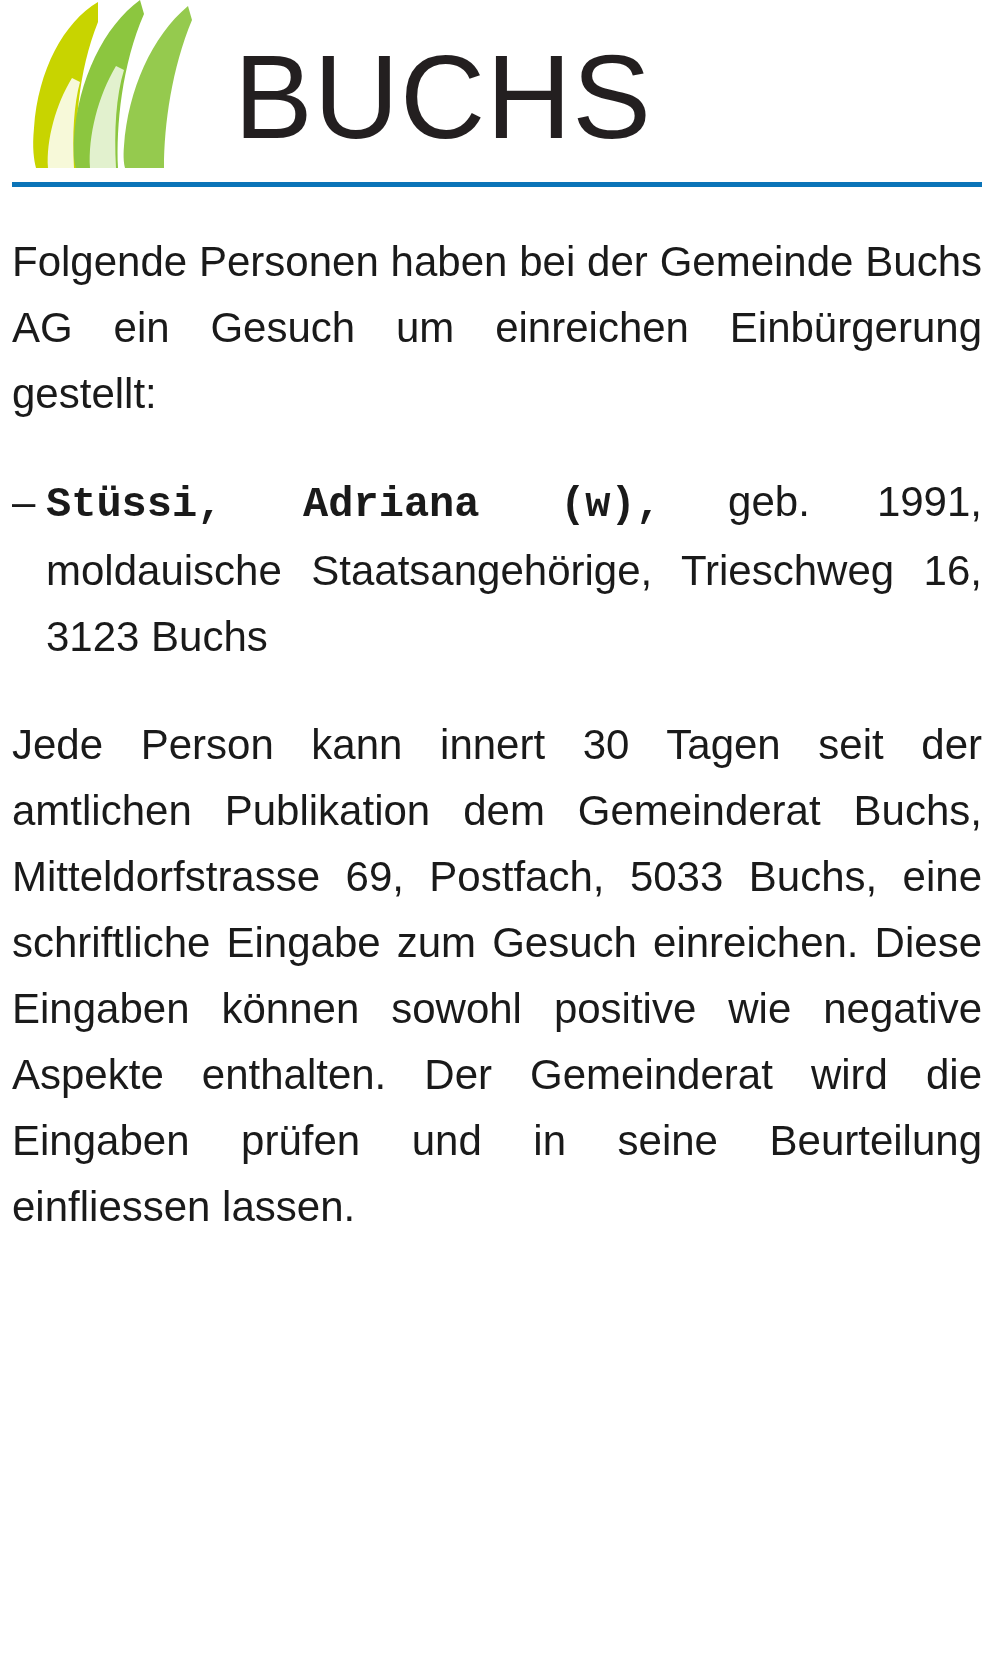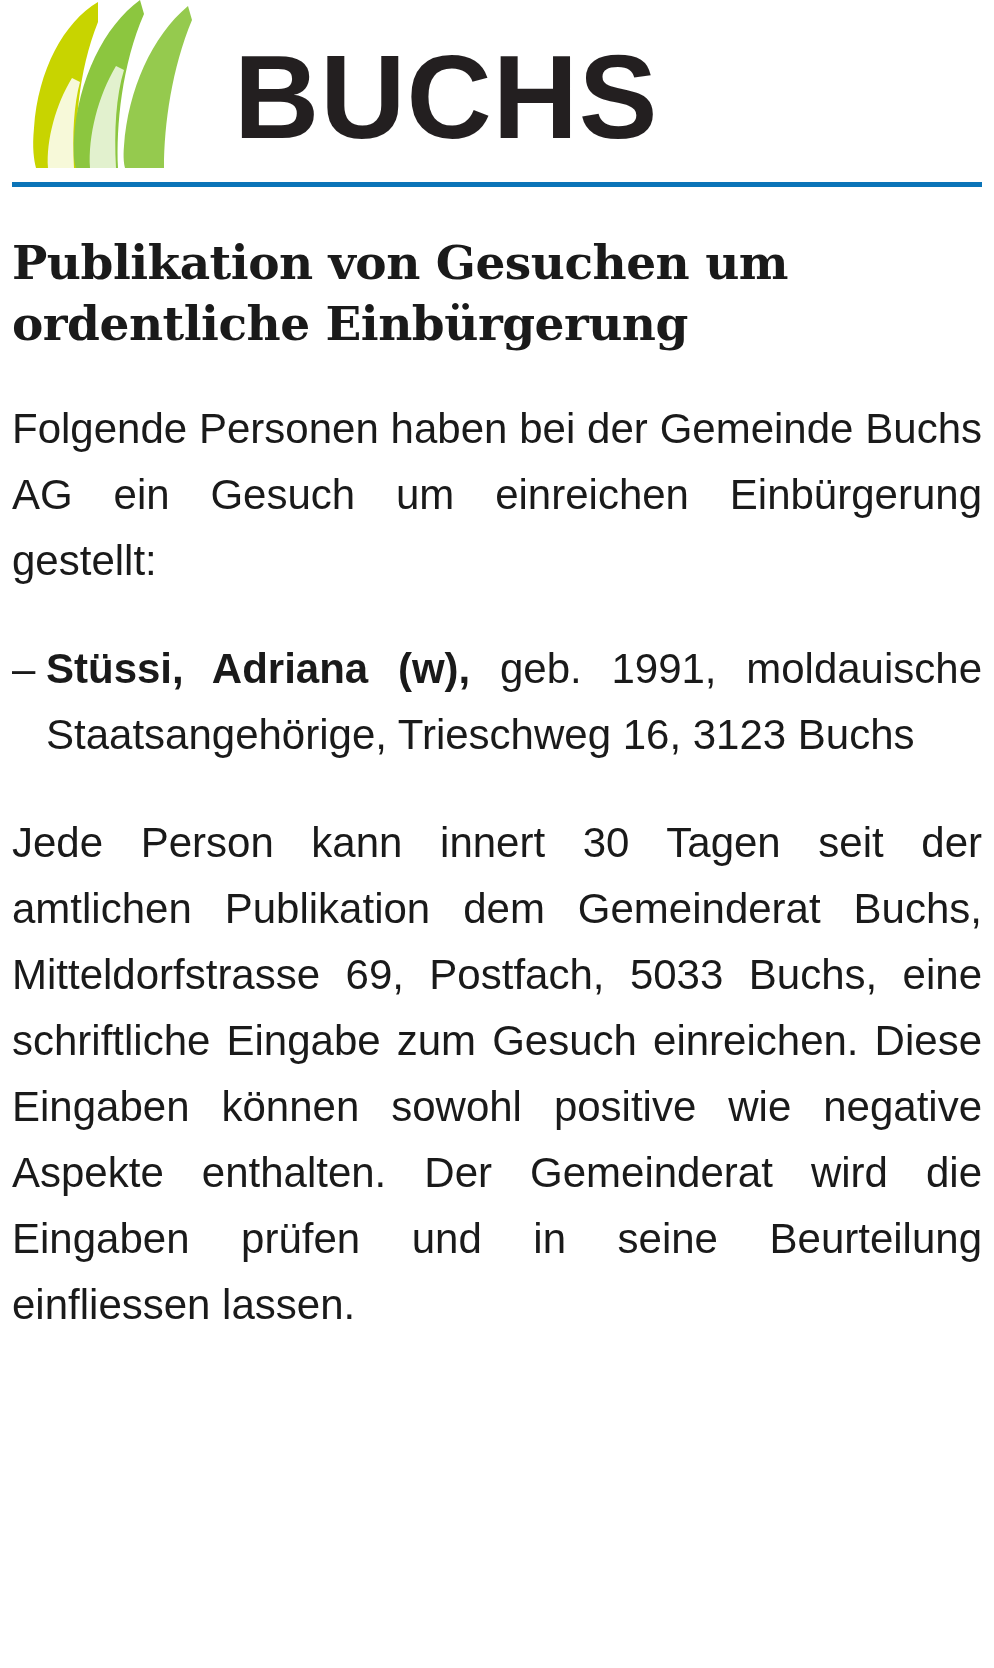--- a/index.html
+++ b/index.html
@@ -34,21 +34,21 @@
     height: 172px;
   }
   .logo-word {
     position: absolute;
     left: 222px;
     top: 38px;
     font-family: "Liberation Sans", sans-serif;
     font-size: 118px;
     line-height: 118px;
     letter-spacing: 1px;
-    font-weight: 700;
+    font-weight: 400;
     color: #231f20;
   }
   .rule {
     position: relative;
     height: 5px;
     background: #0b74b8;
     margin-top: 2px;
   }
   
   .headline {
@@ -83,20 +83,21 @@
     width: 34px;
     flex: 0 0 34px;
     color: #1a1a1a;
   }
   .list-text {
     flex: 1 1 auto;
     text-align: justify;
   }
   .list-text b {
     font-weight: bold;
+    font-family: Liberation Mono, monospace;
   }
   
   .justify-block {
     text-align: justify;
     text-justify: inter-word;
   }
 </style>
 </head>
 <body>
 
@@ -110,21 +111,20 @@
         <path d="M176 6 C140 36 116 90 112 146 C111 157 112 164 113 168 L152 168 C152 124 160 68 180 20 Z" fill="#8cc63f" opacity="0.92"></path>
         <path d="M60 78 C44 104 34 140 36 168 L62 168 C60 134 62 104 68 82 Z" fill="#ffffff" opacity="0.85"></path>
         <path d="M104 66 C86 96 76 136 78 168 L104 168 C102 130 104 96 112 70 Z" fill="#ffffff" opacity="0.75"></path>
       </svg>
     </div>
     <div class="logo-word">BUCHS</div>
   </div>
 
   <div class="rule"></div>
 
-  <h1 class="headline">Publikation von Gesuchen um ordentliche Einbürgerung</h1>
 
   <p class="para justify-block">Folgende Personen haben bei der Gemeinde Buchs AG ein Gesuch um einreichen Einbürgerung gestellt:</p>
 
   <div class="list">
     <div class="list-item">
       <span class="dash">–</span>
       <span class="list-text"><b>Stüssi, Adriana (w),</b> <span>geb. 1991, moldauische Staatsangehörige, Trieschweg 16, 3123 Buchs</span></span>
     </div>
   </div>
 

